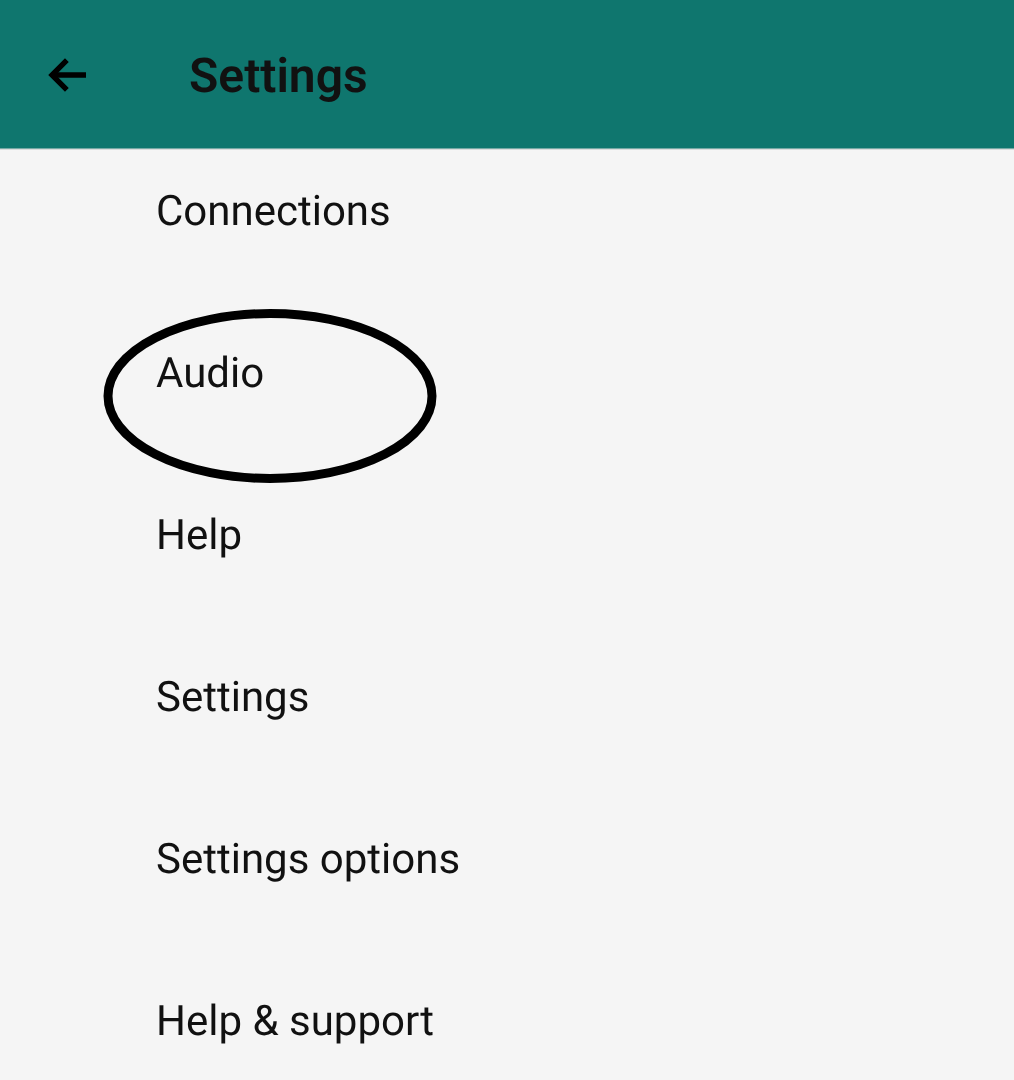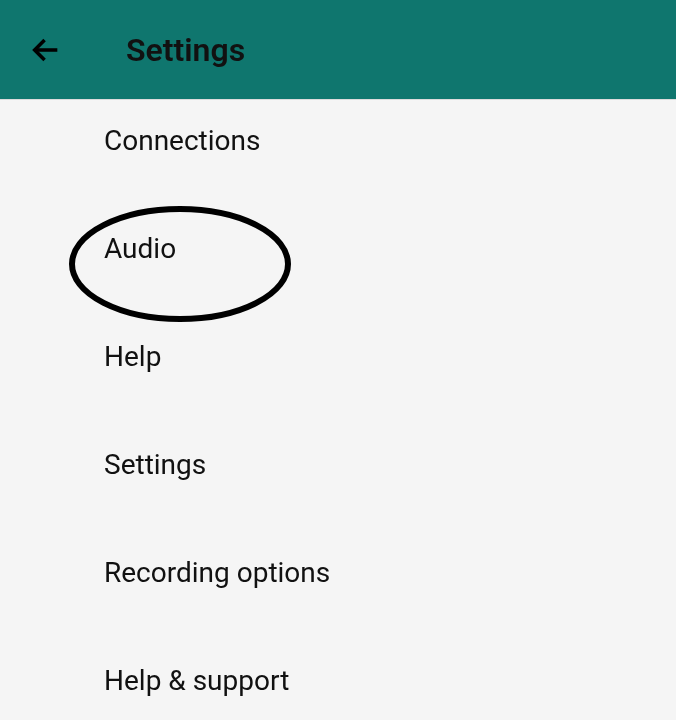--- a/index.html
+++ b/index.html
@@ -85,21 +85,21 @@
   <div class="list-item">
     <span class="list-item-label">Audio</span>
   </div>
   <div class="list-item">
     <span class="list-item-label">Help</span>
   </div>
   <div class="list-item">
     <span class="list-item-label">Settings</span>
   </div>
   <div class="list-item">
-    <span class="list-item-label">Recording options</span>
+    <span class="list-item-label">Settings options</span>
   </div>
   <div class="list-item">
     <span class="list-item-label">Help &amp; support</span>
   </div>
 </div>
 
 <svg class="highlight-circle" viewBox="0 0 225 120">
   <ellipse cx="112" cy="60" rx="108" ry="55" fill="none" stroke="#000" stroke-width="6"></ellipse>
 </svg>
 

